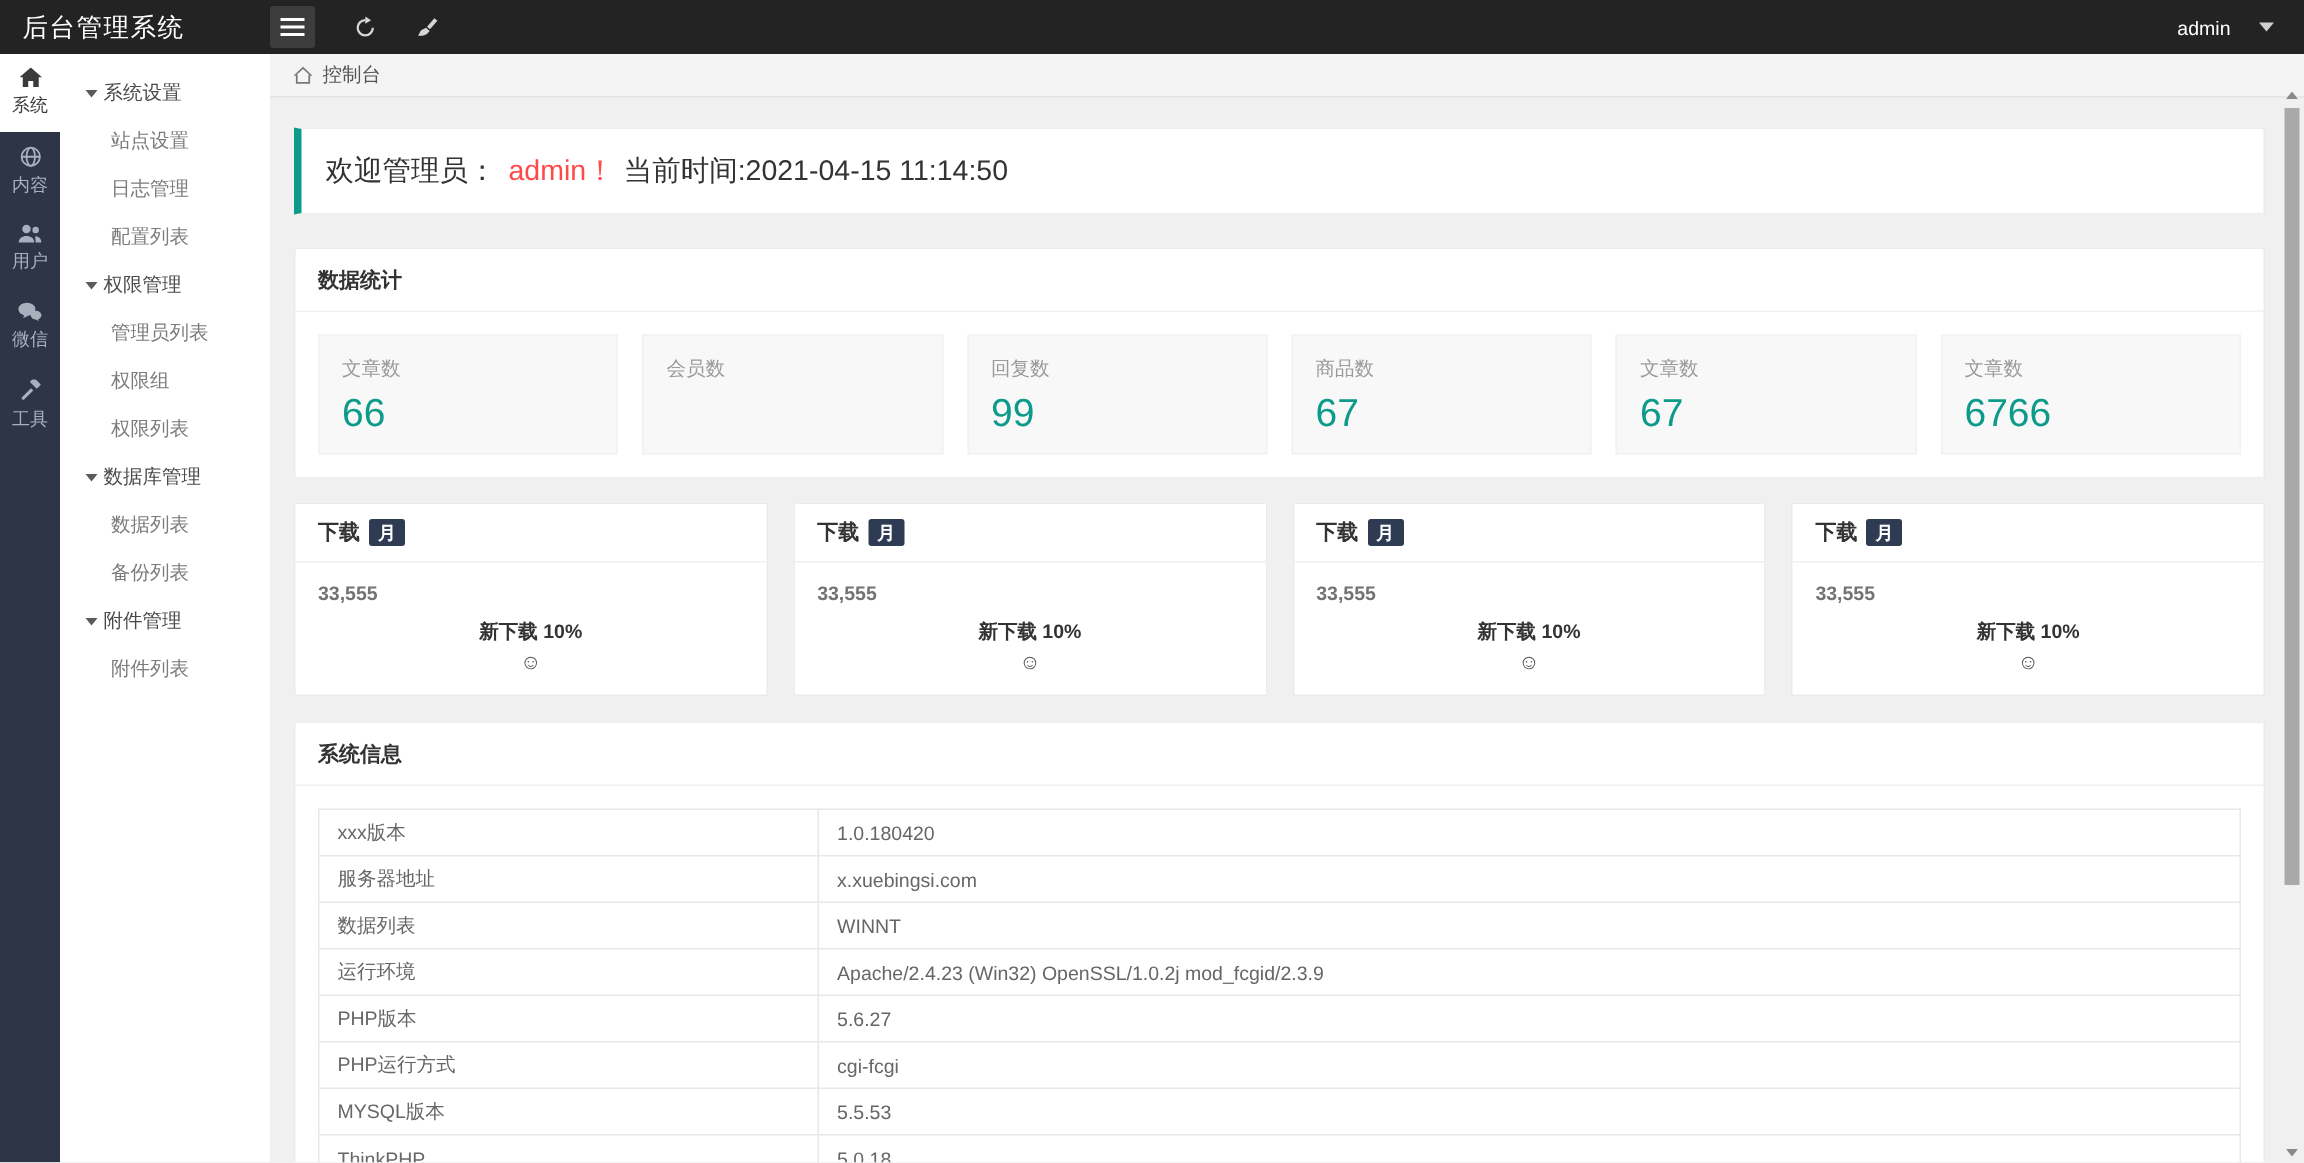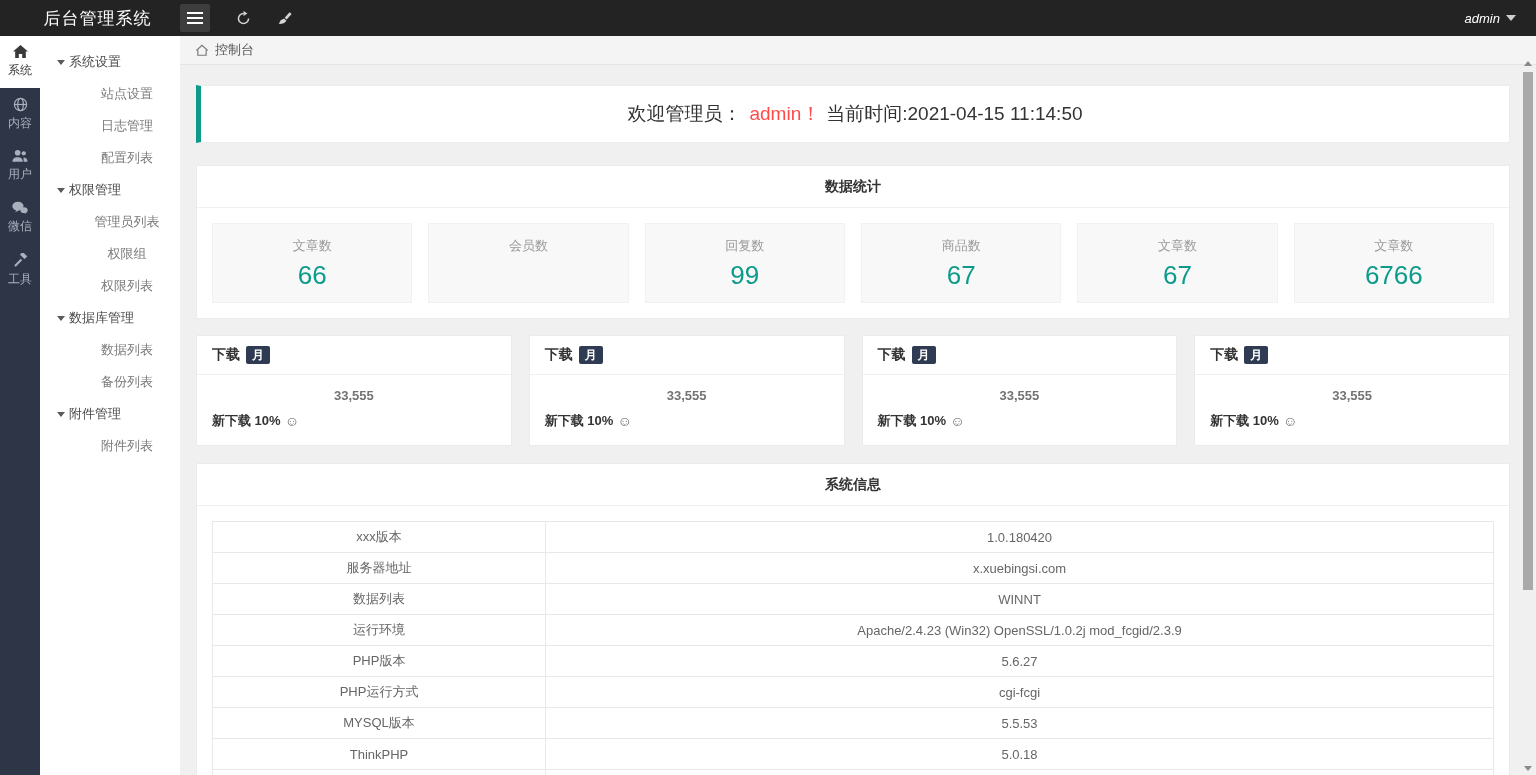--- a/index.html
+++ b/index.html
@@ -1,27 +1,27 @@
 <!DOCTYPE html>
 <html><head>
 <meta charset="utf-8">
 <style>
   * { margin:0; padding:0; box-sizing:border-box; }
   html,body { width:1536px; height:775px; overflow:hidden; }
   body { font-family:"Liberation Sans","DejaVu Sans",sans-serif; background:#f0f0f0; }
-  .app { position:relative; width:1536px; height:775px; overflow:hidden; background:#f0f0f0;text-align:center; }
+  .app { position:relative; width:1536px; height:775px; overflow:hidden; background:#f0f0f0; }
 
   
   .topbar { position:absolute; top:0; left:0; right:0; height:36px; background:#232323; display:flex; align-items:center; z-index:30; }
   .logo { width:180px; padding-left:15px; color:#ffffff; font-size:17px; letter-spacing:1px; }
   .topbar-tools { display:flex; align-items:center; gap:26px; }
   .menu-btn { width:30px; height:28px; background:#3d3d3d; border-radius:2px; display:flex; flex-direction:column; justify-content:center; align-items:center; gap:3px; cursor:pointer; }
   .menu-btn i { display:block; width:16px; height:2px; background:#ffffff; }
   .top-icon { color:#d6d6d6; display:flex; align-items:center; cursor:pointer; }
-  .top-user { margin-left:auto; margin-right:20px; color:#ffffff; font-size:13px; display:flex; align-items:center; gap:6px; cursor:pointer;font-style:italic; }
+  .top-user { margin-left:auto; margin-right:20px; color:#ffffff; font-size:13px; display:flex; align-items:center; gap:19px; cursor:pointer; }
   .caret-down-white { width:0; height:0; border-left:5px solid transparent; border-right:5px solid transparent; border-top:6px solid #cfcfcf; }
 
   
   .rail { position:absolute; top:36px; left:0; bottom:0; width:40px; background:#2e3546; z-index:20; }
   .rail-item { height:52px; display:flex; flex-direction:column; align-items:center; justify-content:center; gap:3px; color:#a9b0bd; font-size:12px; cursor:pointer; }
   .rail-item.active { background:#ffffff; color:#3a3a3a; }
   .rail-item svg { display:block; }
 
   
   .sidebar { position:absolute; top:36px; left:40px; bottom:0; width:140px; background:#ffffff; z-index:10; padding-top:10px; }
@@ -45,21 +45,21 @@
   .stat-card { background:#f8f8f8; border:1px solid #f1f1f1; padding:13px 15px 11px; }
   .stat-label { font-size:13px; color:#9a9a9a; }
   .stat-value { font-size:26px; color:#0c9b8a; margin-top:5px; }
 
   .dl-row { display:grid; grid-template-columns:repeat(4,1fr); gap:17px; margin-top:16px;font-weight:bold; }
   .dl-card { background:#ffffff; border:1px solid #ebebeb; }
   .dl-head { padding:10px 15px; font-size:14px; color:#333; border-bottom:1px solid #f0f0f0; display:flex; align-items:center; }
   .dl-badge { background:#2e3b52; color:#ffffff; font-size:12px; padding:2px 6px; border-radius:2px; margin-left:6px; line-height:1.2; }
   .dl-body { padding:13px 15px 15px; }
   .dl-value { font-size:13px; color:#737373; }
-  .dl-sub { font-size:13px; color:#333; margin-top:9px; display:flex; align-items:center; gap:4px; }
+  .dl-sub { font-size:13px; color:#333; margin-top:9px; display:flex; align-items:center; gap:4px;flex-direction:column; }
   .smiley { font-size:14px; color:#555; line-height:1; }
 
   .sys-panel { margin-top:17px; }
   .sys-table { width:100%; border-collapse:collapse; }
   .sys-table td { border:1px solid #e8e8e8; height:31px; padding:0 12px; font-size:13px; color:#666; }
   .sys-table td.k { width:26%; }
 
   
   .scrollbar { position:absolute; top:19px; right:2px; bottom:0; width:12px; z-index:40; }
   .sb-arrow-up { position:absolute; top:6px; left:2px; width:0; height:0; border-left:4px solid transparent; border-right:4px solid transparent; border-bottom:5px solid #8a8a8a; cursor:pointer; }

